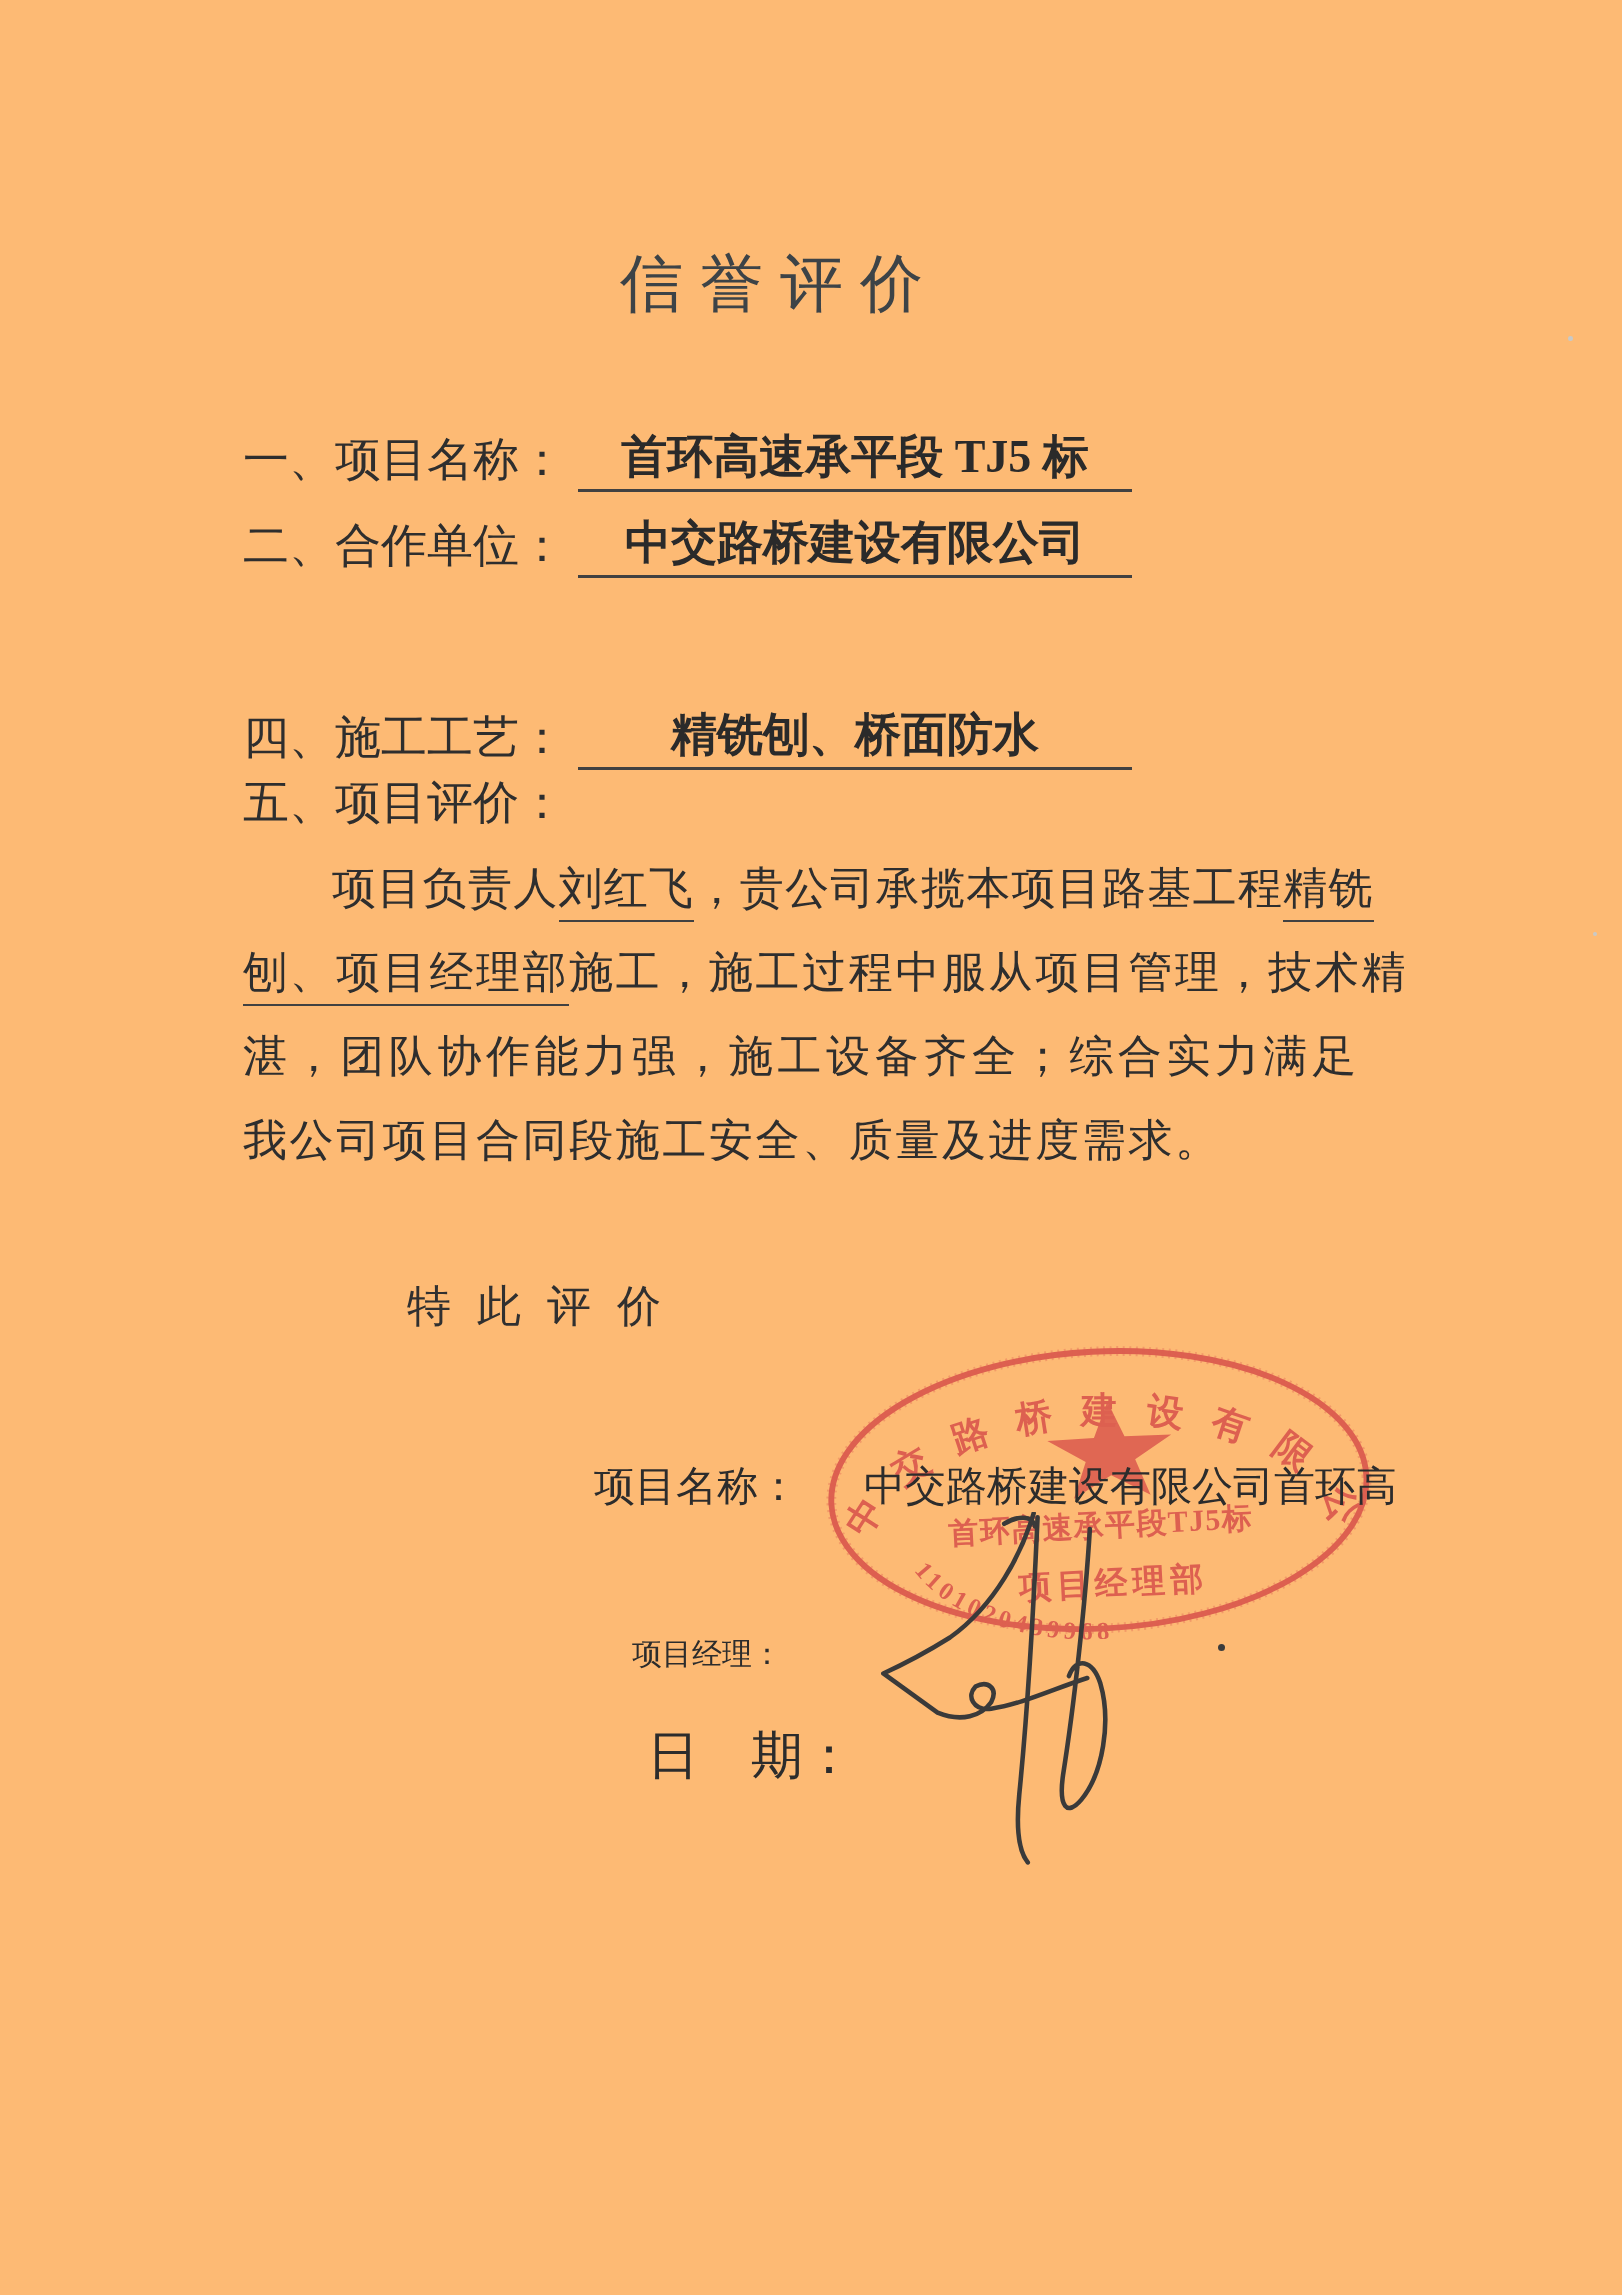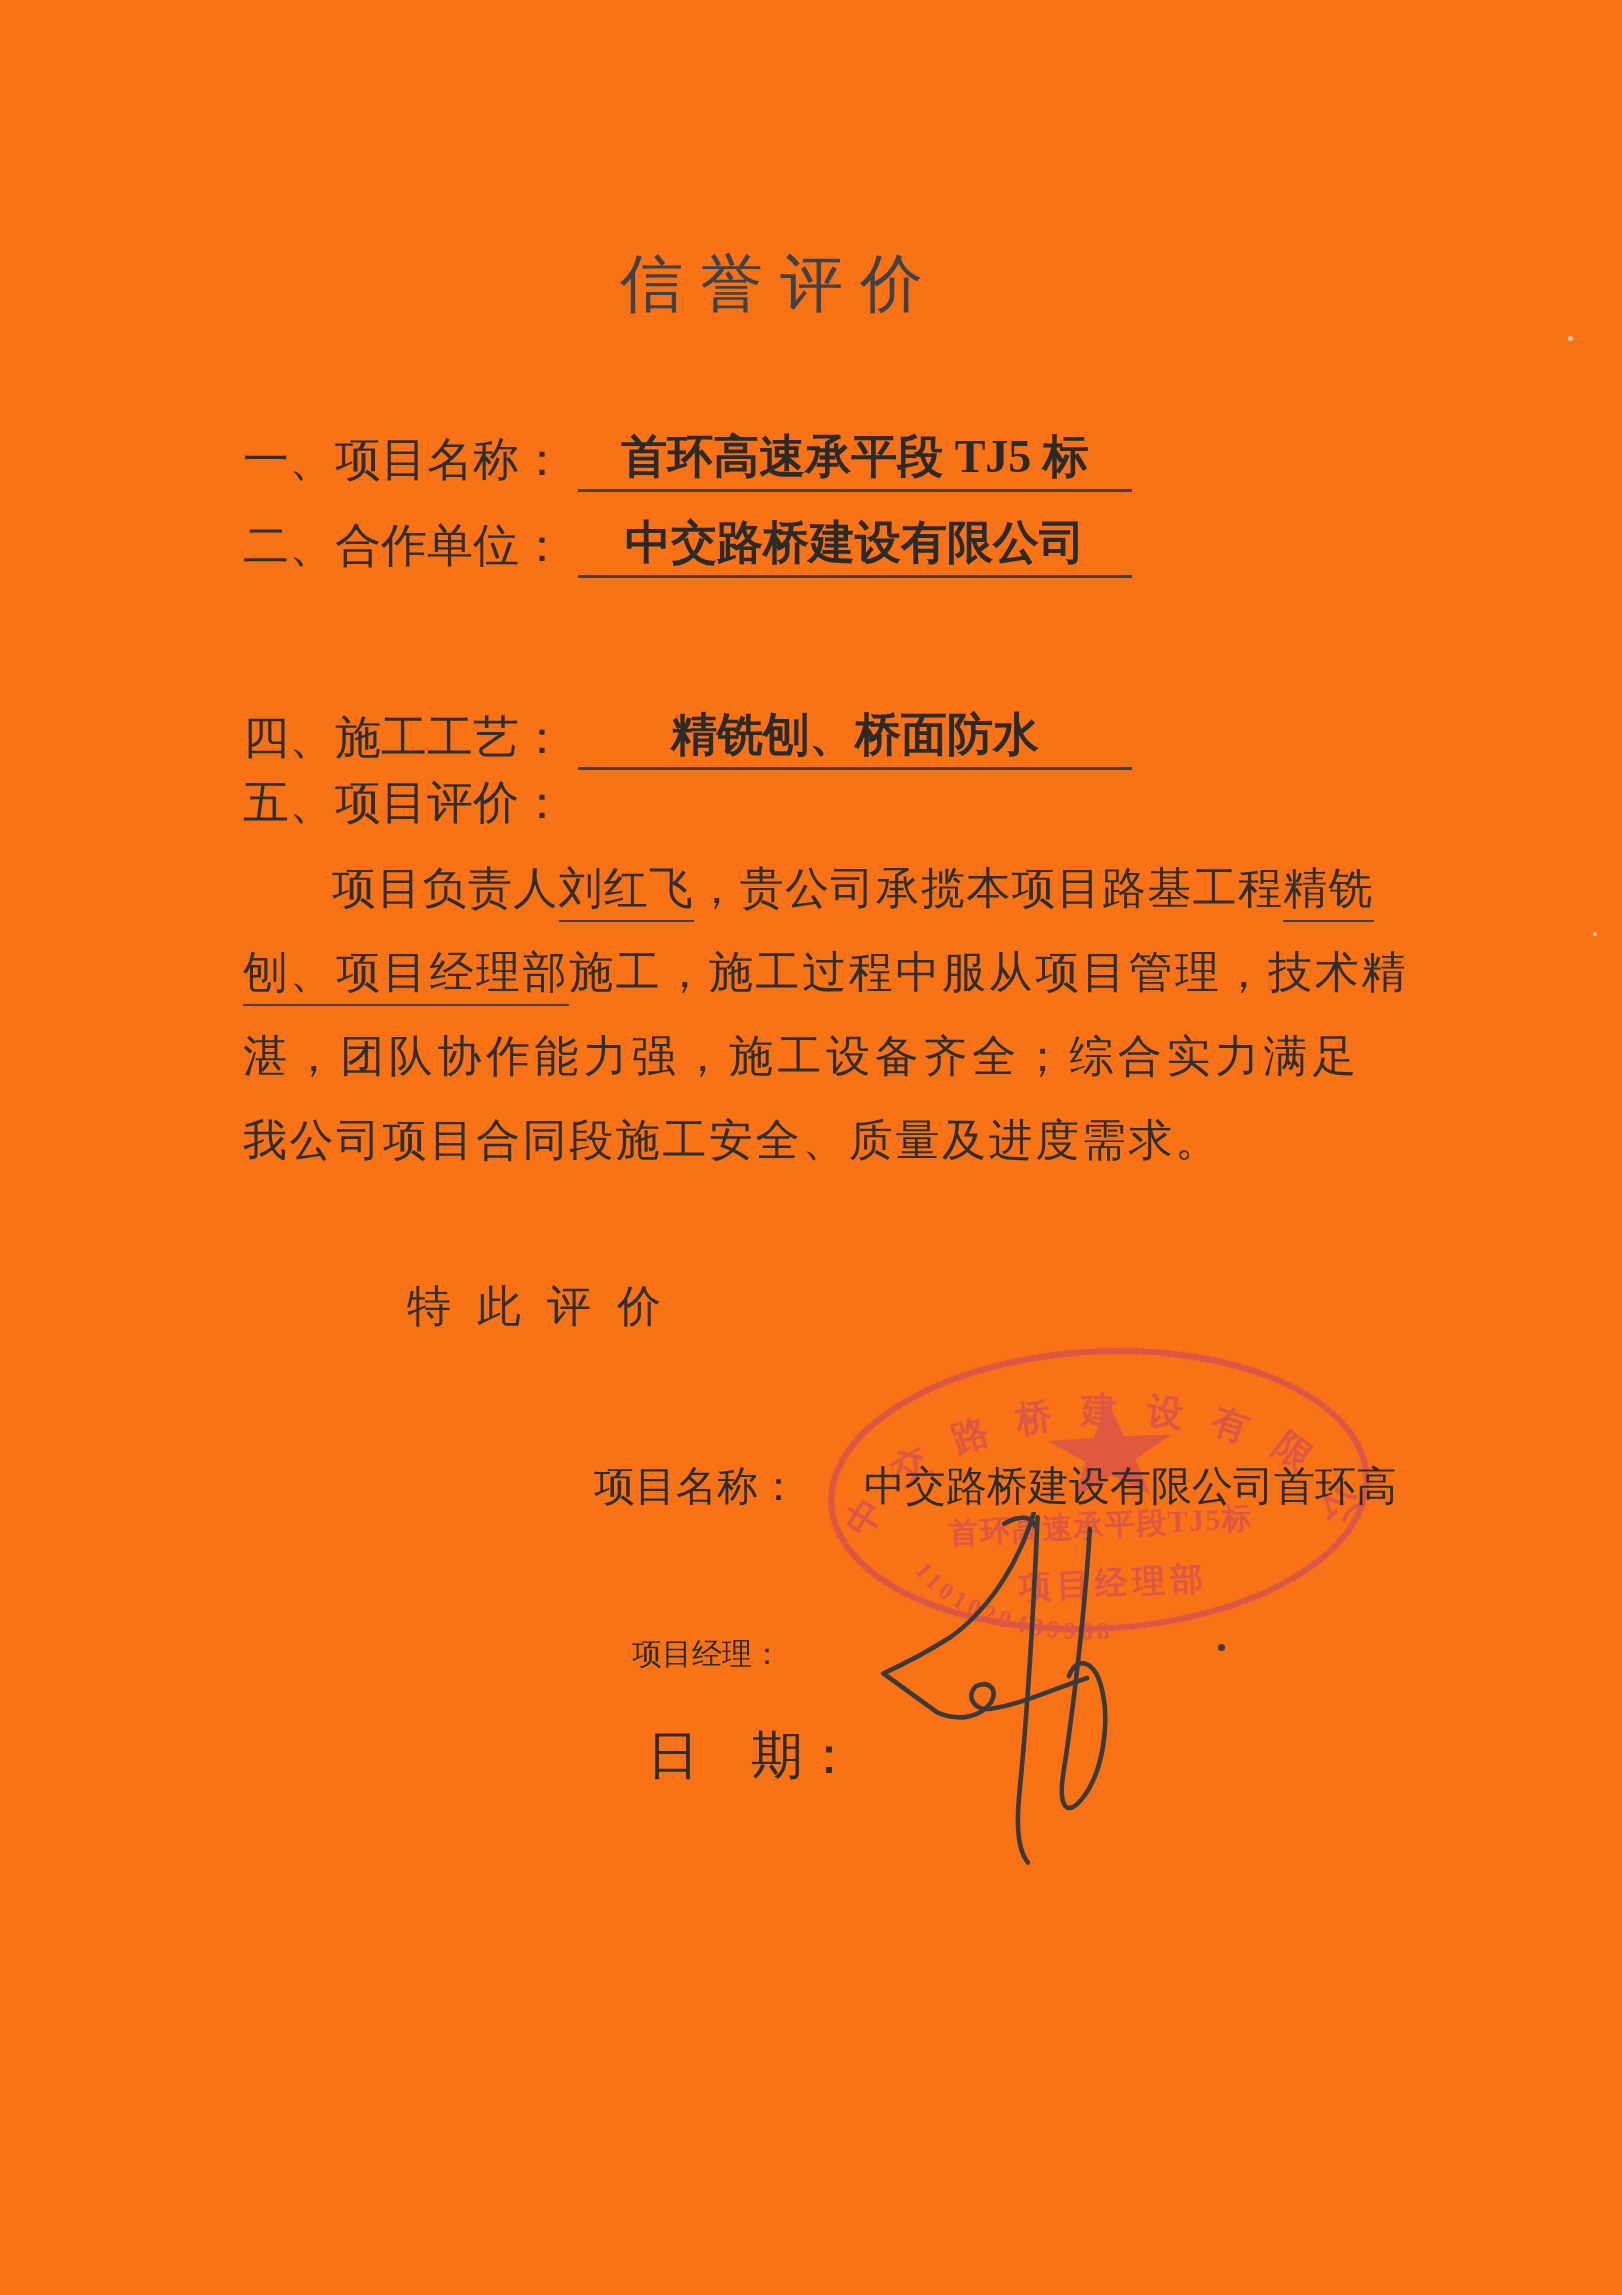--- a/index.html
+++ b/index.html
@@ -1,17 +1,17 @@
 <!DOCTYPE html>
 <html style="font-size:10.5px"><head>
 <meta charset="utf-8">
 <style>
   html,body{margin:0;padding:0;background:#888;}
   .page{
-    position:relative;width:1623px;height:2295px;background:#f97316;overflow:hidden;
+    position:relative;width:1623px;height:2295px;background:#fdba74;overflow:hidden;
     font-family:"Liberation Serif","DejaVu Serif",serif;color:#303030;
   }
   .doc-title{
     position:absolute;left:620px;top:241px;margin:0;
     font-size:63px;font-weight:500;letter-spacing:17px;color:#3d4347;white-space:nowrap;
   }
   .field-row{position:absolute;left:243px;white-space:nowrap;font-size:46px;line-height:65px;}
   .field-label{display:inline-block;color:#2e2e2e;}
   .field-value{
     display:inline-block;width:554px;margin-left:13px;text-align:center;

